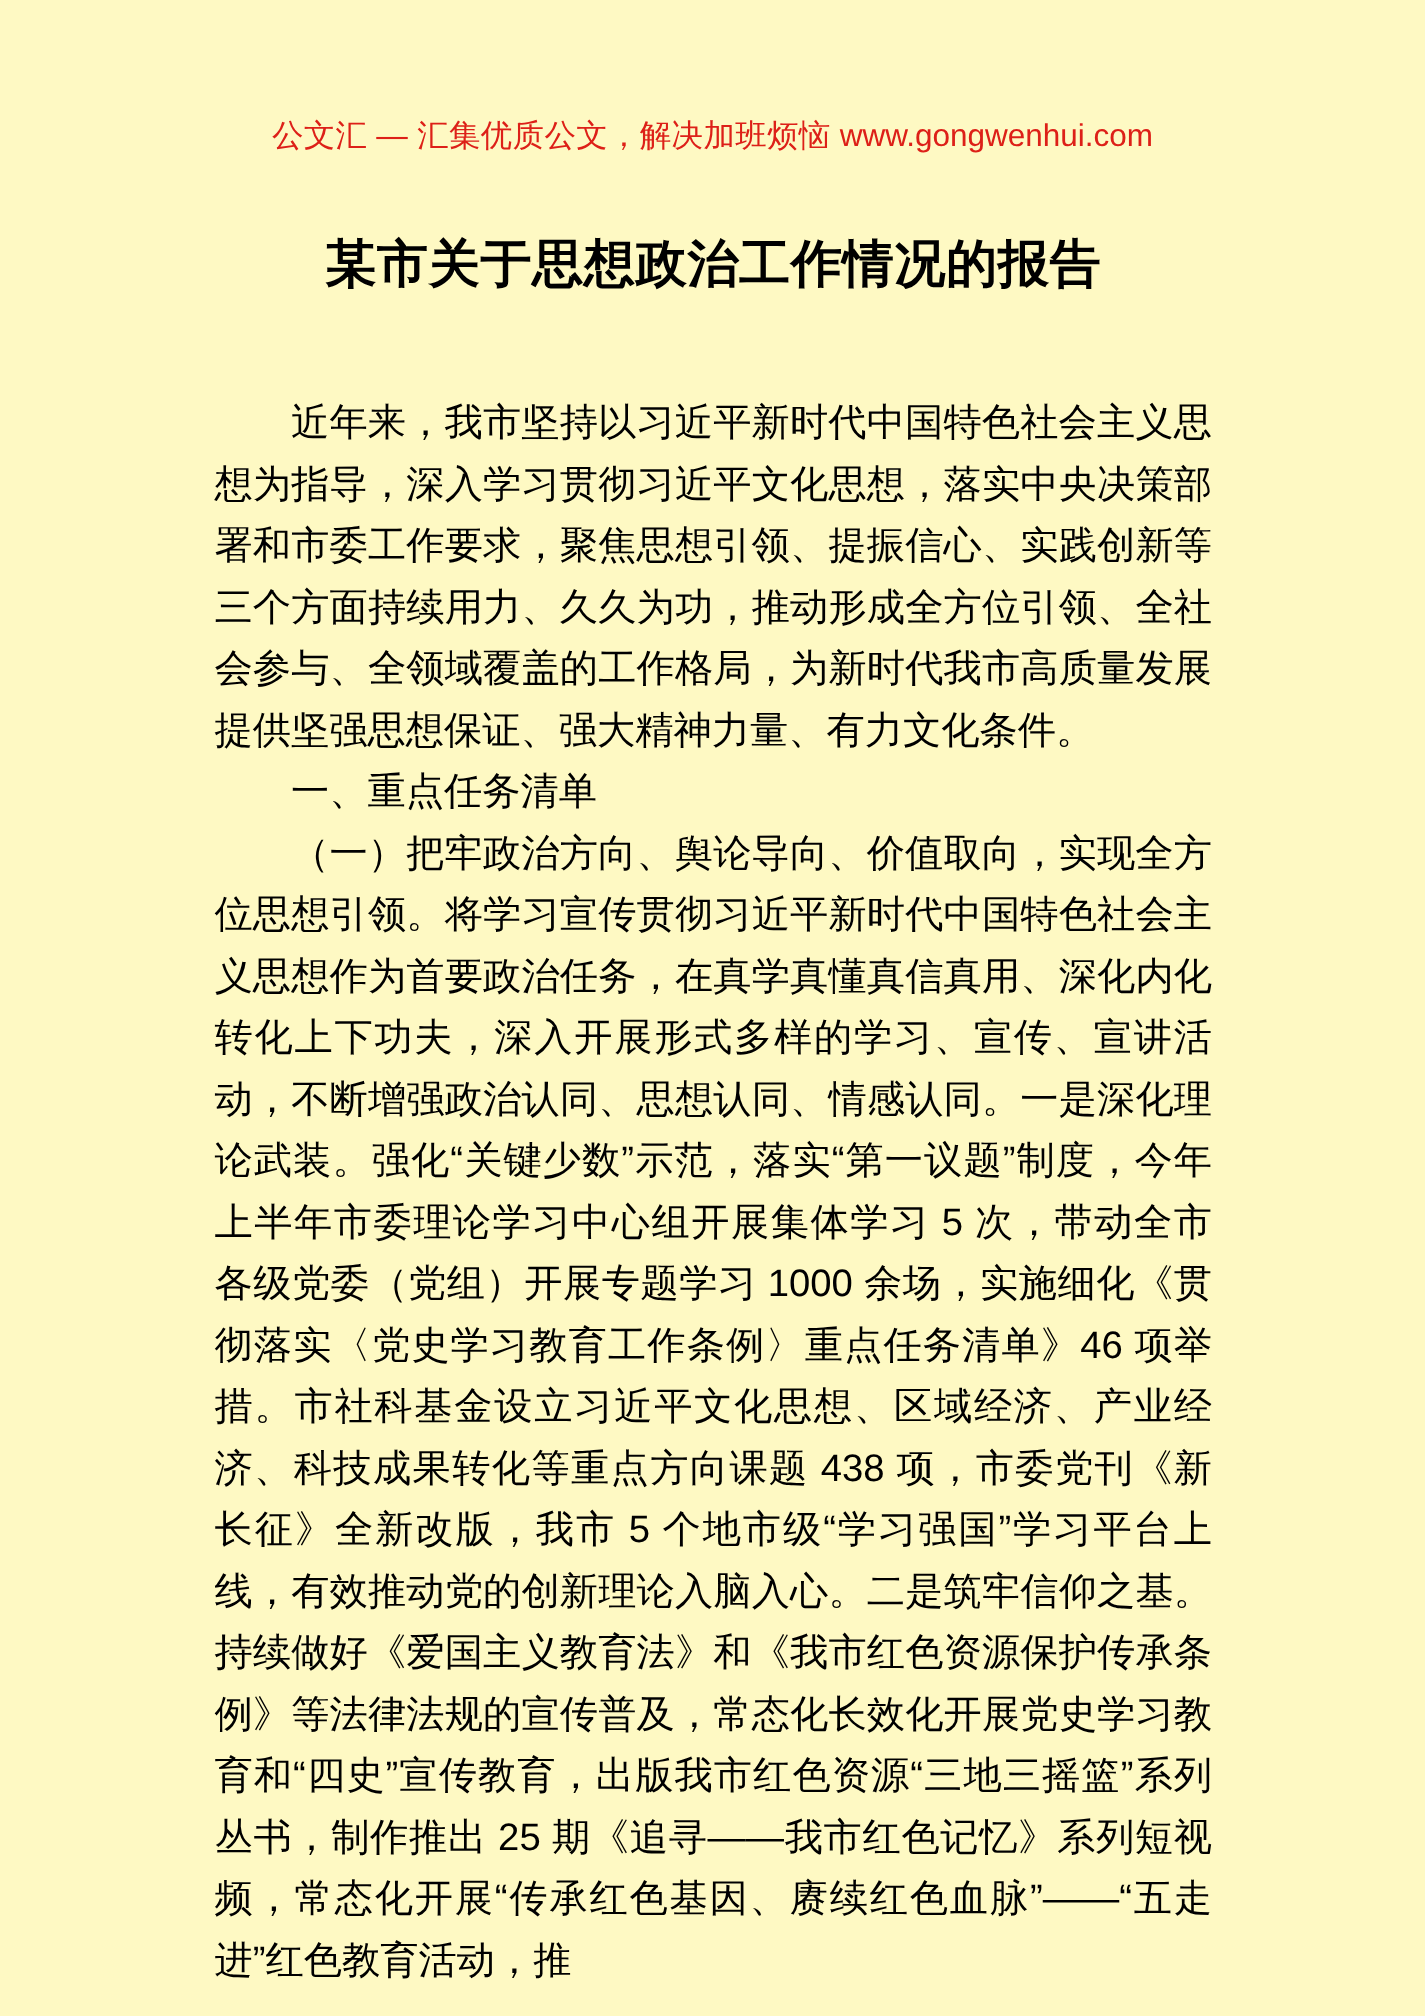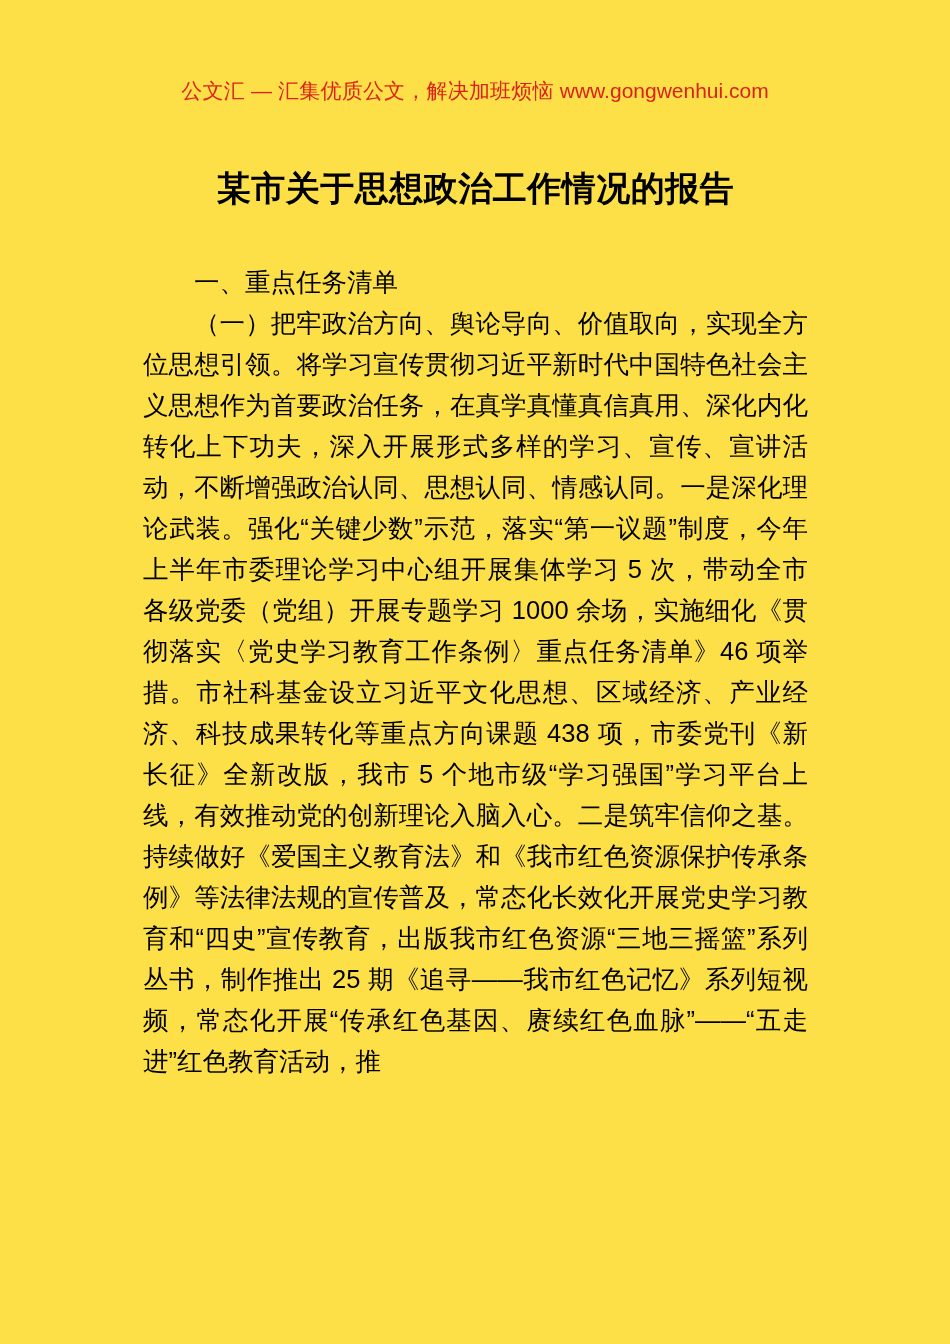--- a/index.html
+++ b/index.html
@@ -12,21 +12,21 @@
     background: #ffffff;
     font-family: "Liberation Sans", "DejaVu Sans", sans-serif;
     overflow: hidden;
     position: relative;
   }
 
   .page {
     position: relative;
     width: 950px;
     height: 1344px;
-    background: #fde047;
+    background: #fef9c3;
     box-sizing: border-box;
   }
 
   
   .site-banner {
     position: absolute;
     top: 78px;
     left: 0;
     width: 950px;
     text-align: center;
@@ -50,21 +50,21 @@
     position: absolute;
     top: 0;
     left: 143px;
     width: 665px;
   }
 
   .doc-title {
     margin: 0;
     padding: 0;
     position: absolute;
-    top: 168px;
+    top: 156px;
     left: 0;
     width: 665px;
     text-align: center;
     font-size: 34px;
     font-weight: bold;
     letter-spacing: 0.5px;
     color: #000000;
     line-height: 1.2;
     white-space: nowrap;
   }
@@ -100,19 +100,20 @@
 
   <div class="site-banner">
     <span class="bn-cn">公文汇 — 汇集优质公文，解决加班烦恼</span><span>&nbsp;</span><span class="bn-url">www.gongwenhui.com</span>
   </div>
 
   <div class="doc">
 
     <h1 class="doc-title">某市关于思想政治工作情况的报告</h1>
 
     <div class="body-text">
+      <p class="para">近年来，我市坚持以习近平新时代中国特色社会主义思想为指导，深入学习贯彻习近平文化思想，落实中央决策部署和市委工作要求，聚焦思想引领、提振信心、实践创新等三个方面持续用力、久久为功，推动形成全方位引领、全社会参与、全领域覆盖的工作格局，为新时代我市高质量发展提供坚强思想保证、强大精神力量、有力文化条件。</p>
       <p class="para">一、重点任务清单</p>
       <p class="para clipped">（一）把牢政治方向、舆论导向、价值取向，实现全方位思想引领。将学习宣传贯彻习近平新时代中国特色社会主义思想作为首要政治任务，在真学真懂真信真用、深化内化转化上下功夫，深入开展形式多样的学习、宣传、宣讲活动，不断增强政治认同、思想认同、情感认同。一是深化理论武装。强化“关键少数”示范，落实“第一议题”制度，今年上半年市委理论学习中心组开展集体学习 5 次，带动全市各级党委（党组）开展专题学习 1000 余场，实施细化《贯彻落实〈党史学习教育工作条例〉重点任务清单》46 项举措。市社科基金设立习近平文化思想、区域经济、产业经济、科技成果转化等重点方向课题 438 项，市委党刊《新长征》全新改版，我市 5 个地市级“学习强国”学习平台上线，有效推动党的创新理论入脑入心。二是筑牢信仰之基。持续做好《爱国主义教育法》和《我市红色资源保护传承条例》等法律法规的宣传普及，常态化长效化开展党史学习教育和“四史”宣传教育，出版我市红色资源“三地三摇篮”系列丛书，制作推出 25 期《追寻——我市红色记忆》系列短视频，常态化开展“传承红色基因、赓续红色血脉”——“五走进”红色教育活动，推</p>
     </div>
 
   </div>
 
 </div>
 
 </body></html>

